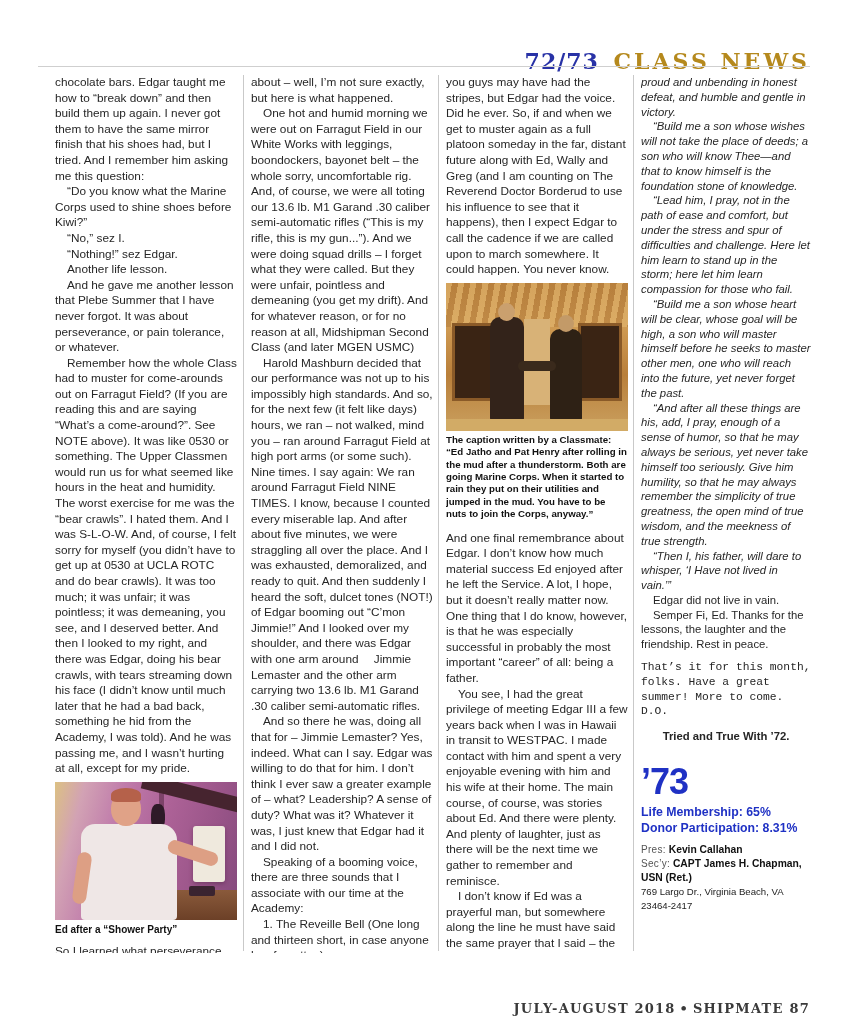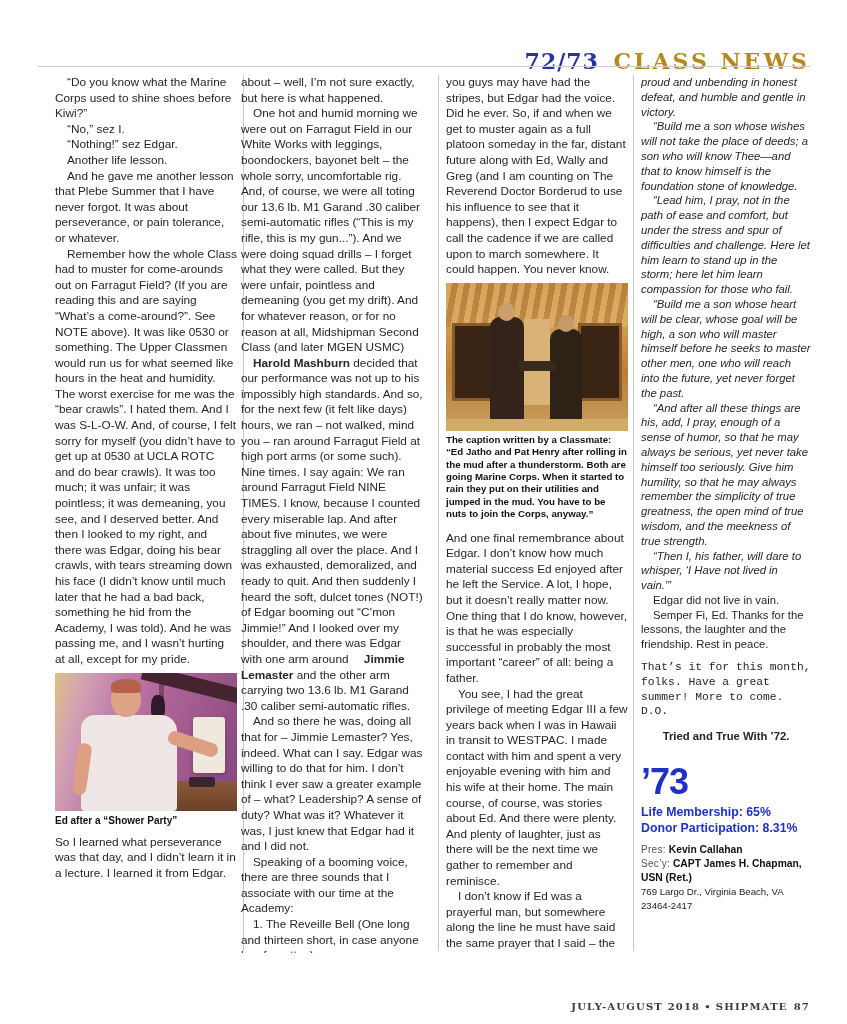--- a/index.html
+++ b/index.html
@@ -7,29 +7,29 @@
 
   
   .hdr{position:absolute;top:48px;right:37px;font-family:"DejaVu Serif",serif;font-weight:bold;font-size:22px;letter-spacing:1px;white-space:nowrap;}
   .hdr .yr{color:#2832a6;}
   .hdr .cn{color:#b5891d;letter-spacing:3px;margin-left:6px;}
   .hdr-rule{position:absolute;top:66px;left:38px;width:772px;height:1px;background:#cfcfcf;}
 
   
   .col{position:absolute;top:75px;width:182px;height:878px;overflow:hidden;font-size:11.8px;line-height:15.6px;text-align:left;}
   #col1{left:55px;}
-  #col2{left:241px;}
+  #col2{left:251px;}
   #col3{left:446px;}
   #col4{left:641px;width:170px;font-size:11.3px;line-height:14.8px;}
   .divider{position:absolute;top:75px;width:1px;height:876px;background:#c9c9c9;}
   #div1{left:243px;} #div2{left:438px;} #div3{left:633px;}
 
   p{margin:0;}
   .ind{text-indent:12px;}
-  .b{font-weight:bold;padding-left:12px;}
+  .b{font-weight:normal;padding-left:12px;}
   .it{font-style:italic;}
   .mt8{margin-top:8px;font-family:Liberation Mono, monospace;}
   .signoff{text-align:center;font-weight:bold;margin-top:10px;margin-bottom:4px;}
 
   
   .photo{position:relative;width:182px;overflow:hidden;margin:5px 0 3px 0;}
   #photo1{height:138px;background:linear-gradient(105deg,#dcc183 0%,#d2a2b4 14%,#c07cab 32%,#ad6297 55%,#9a5589 78%,#83497c 100%);}
   #photo1 .bar{position:absolute;top:4px;right:-8px;width:104px;height:15px;background:#46242f;transform:rotate(14deg);}
   #photo1 .blob{position:absolute;top:22px;left:96px;width:14px;height:26px;background:#2e1a28;border-radius:40%;}
   #photo1 .frame{position:absolute;top:0;left:104px;width:5px;height:138px;background:rgba(84,38,66,.55);}
@@ -61,38 +61,39 @@
   .c73{margin-top:16px;}
   .c73-year{color:#1f31c4;font-weight:800;font-size:36px;line-height:44px;letter-spacing:-1px;font-family:"Liberation Sans",sans-serif;}
   .c73-stat{color:#1f31c4;font-weight:bold;font-size:12.3px;line-height:16px;}
   .c73-officers{margin-top:7px;}
   .offrow{font-size:10.3px;line-height:14px;color:#111;}
   .offlbl{font-size:10px;color:#555;letter-spacing:.3px;}
   .offname{font-weight:bold;}
   .addr{font-size:9.6px;line-height:13.5px;color:#222;}
 
   
-  .footer{position:absolute;top:1001px;right:37px;font-family:"DejaVu Serif",serif;font-weight:bold;font-size:10px;letter-spacing:1.2px;color:#3a3a3a;white-space:nowrap;}
+  .footer{position:absolute;top:1001px;right:37px;font-family:"DejaVu Serif",serif;font-weight:bold;font-size:13px;letter-spacing:1.2px;color:#3a3a3a;white-space:nowrap;}
   .footer .pg{margin-left:6px;}
   .footer .dot{margin:0 4px;}
 </style>
 </head>
 <body>
 
 <div class="hdr">
   <span class="yr">72/73</span>
   <span class="cn">CLASS NEWS</span>
 </div>
 <div class="hdr-rule"></div>
 
 <div class="divider" id="div1"></div>
 <div class="divider" id="div2"></div>
 <div class="divider" id="div3"></div>
 
 <div class="col" id="col1">
+  <p>chocolate bars. Edgar taught me how to “break down” and then build them up again. I never got them to have the same mirror finish that his shoes had, but I tried. And I remember him asking me this question:</p>
   <p class="ind">“Do you know what the Marine Corps used to shine shoes before Kiwi?”</p>
   <p class="ind">“No,” sez I.</p>
   <p class="ind">“Nothing!” sez Edgar.</p>
   <p class="ind">Another life lesson.</p>
   <p class="ind">And he gave me another lesson that Plebe Summer that I have never forgot. It was about perseverance, or pain tolerance, or whatever.</p>
   <p class="ind">Remember how the whole Class had to muster for come-arounds out on Farragut Field? (If you are reading this and are saying “What’s a come-around?”. See NOTE above). It was like 0530 or something. The Upper Classmen would run us for what seemed like hours in the heat and humidity. The worst exercise for me was the “bear crawls”. I hated them. And I was S-L-O-W. And, of course, I felt sorry for myself (you didn’t have to get up at 0530 at UCLA ROTC and do bear crawls). It was too much; it was unfair; it was pointless; it was demeaning, you see, and I deserved better. And then I looked to my right, and there was Edgar, doing his bear crawls, with tears streaming down his face (I didn’t know until much later that he had a bad back, something he hid from the Academy, I was told). And he was passing me, and I wasn’t hurting at all, except for my pride.</p>
   <div class="photo" id="photo1">
     <div class="frame"></div>
     <div class="bar"></div>
     <div class="blob"></div>

